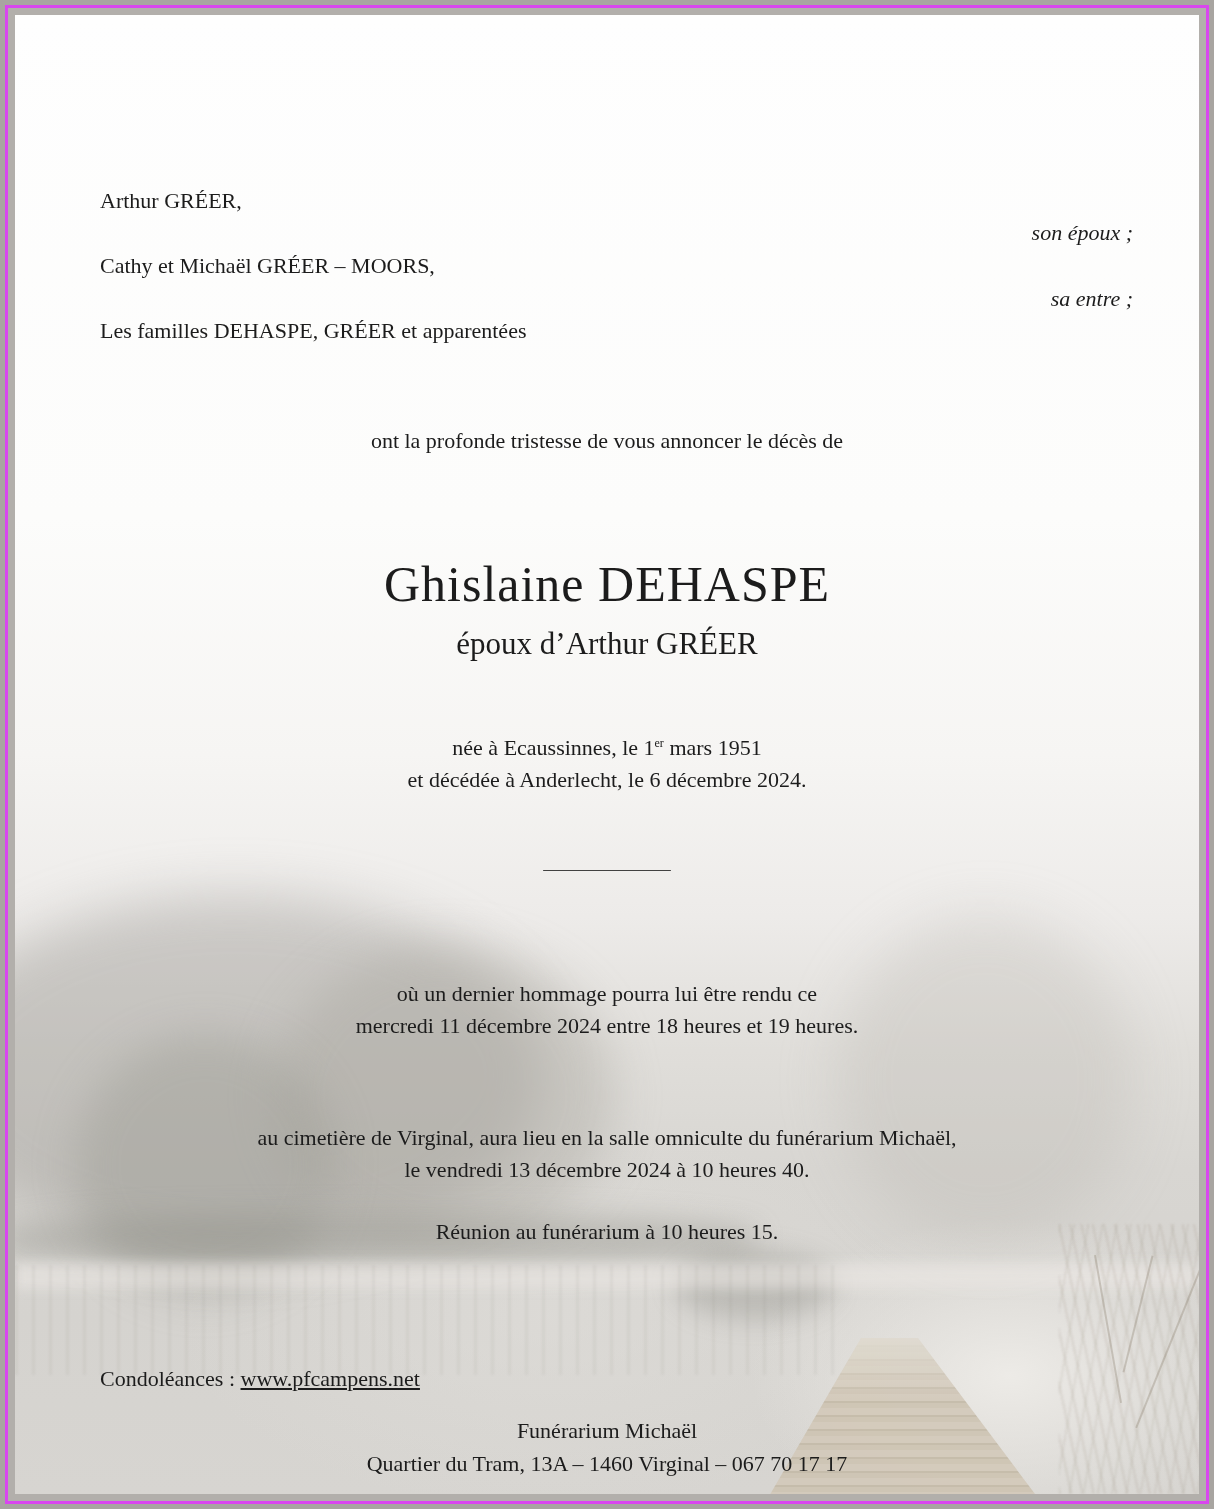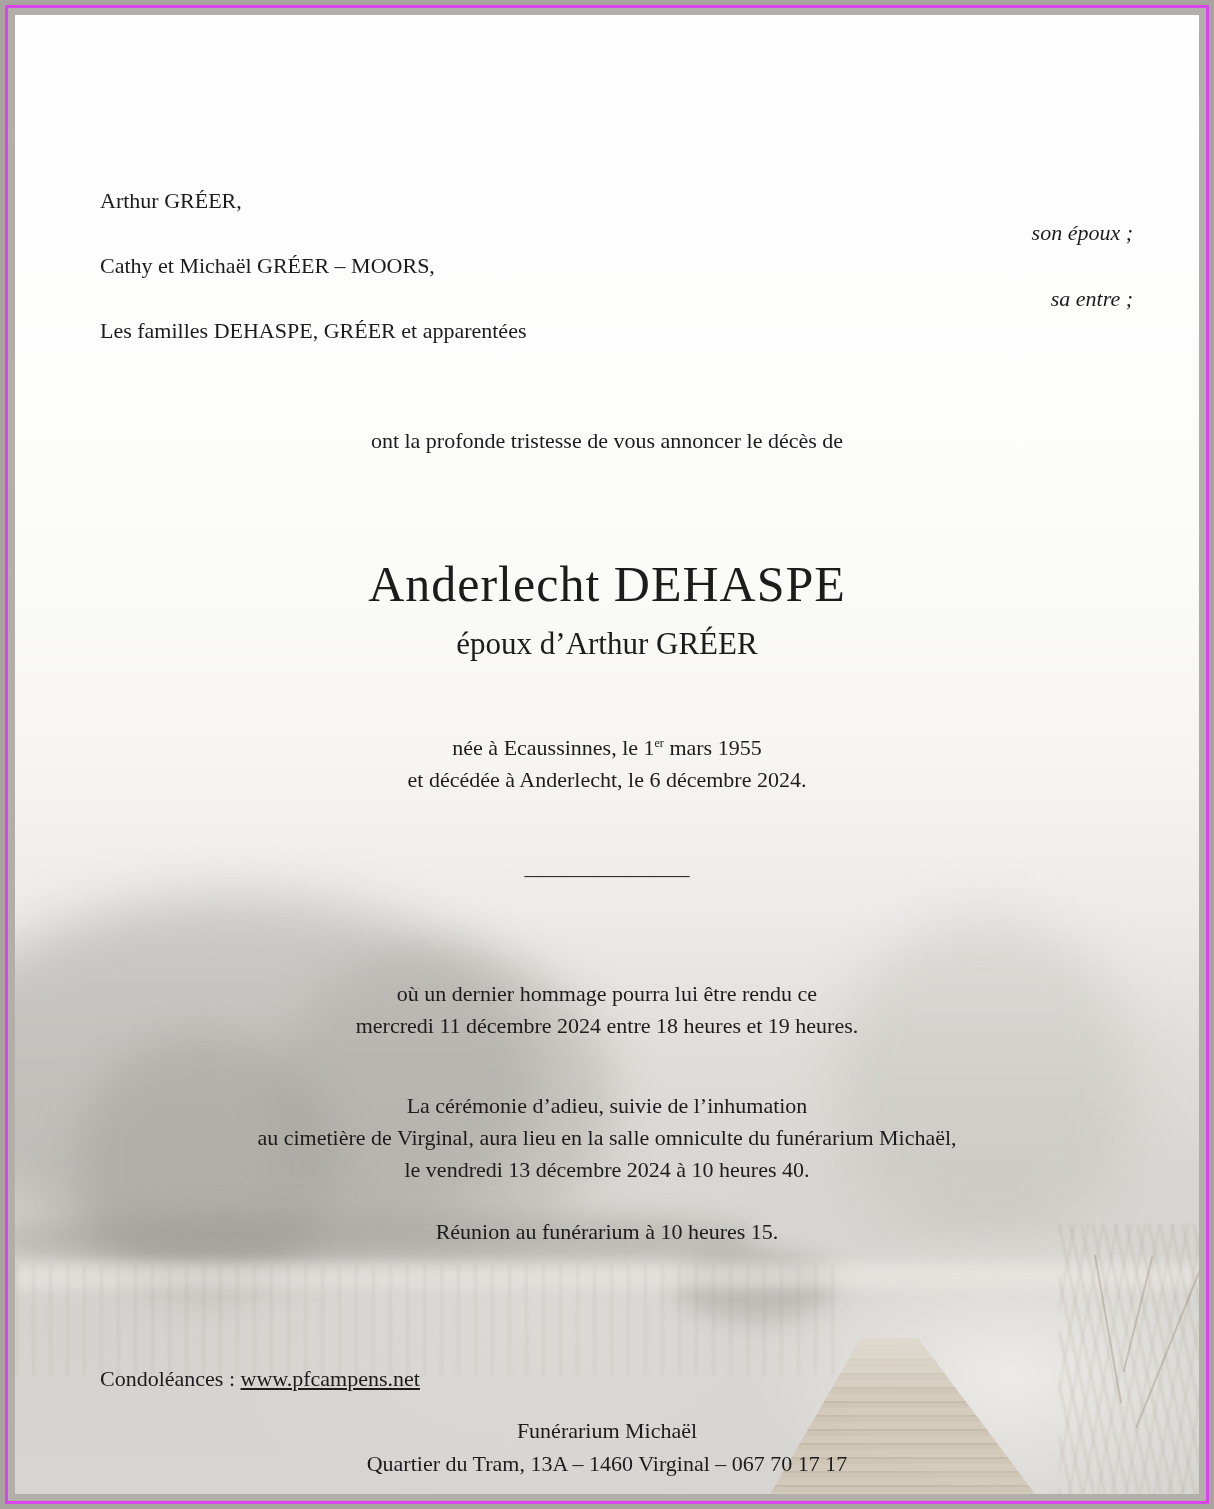--- a/index.html
+++ b/index.html
@@ -45,21 +45,21 @@
   
   .txt{position:absolute;white-space:nowrap;font-size:22px;line-height:1.25;}
   .center{left:0;right:0;text-align:center;}
   .leftcol{left:85px;}
   .rightcol{right:66px;font-style:italic;}
   .b{font-weight:normal;}
   .title{font-size:50px;letter-spacing:1px;}
   .subtitle{font-size:31px;}
   sup{font-size:12px;vertical-align:super;line-height:0;}
   .link{text-decoration:underline;color:#1c1c1c;cursor:pointer;}
-  .divider{letter-spacing:0;font-size:22px;}
+  .divider{letter-spacing:0;font-size:17px;}
 </style>
 </head>
 <body>
 
 <div class="frame-outer">
   <div class="frame-white">
     <div class="frame-inner">
       <div class="card">
 
         <div class="bg tree tree1"></div>
@@ -77,32 +77,31 @@
         <div class="bg reed-stroke rs3"></div>
 
         <div class="txt leftcol" style="top:172px">Arthur GRÉER,</div>
         <div class="txt rightcol" style="top:204px">son époux ;</div>
         <div class="txt leftcol" style="top:237px">Cathy et Michaël GRÉER – MOORS,</div>
         <div class="txt rightcol" style="top:270px">sa entre ;</div>
         <div class="txt leftcol" style="top:302px">Les familles DEHASPE, GRÉER et apparentées</div>
 
         <div class="txt center" style="top:412px">ont la profonde tristesse de vous annoncer le décès de</div>
 
-        <div class="txt center title" style="top:538px">Anderlecht DEHASPE</div>
+        <div class="txt center title" style="top:538px">Ghislaine DEHASPE</div>
         <div class="txt center subtitle" style="top:610px">époux d’Arthur GRÉER</div>
 
-        <div class="txt center" style="top:719px"><span>née à Ecaussinnes, le 1</span><sup>er</sup><span> mars 1955</span></div>
+        <div class="txt center" style="top:719px"><span>née à Ecaussinnes, le 1</span><sup>er</sup><span> mars 1951</span></div>
         <div class="txt center" style="top:751px">et décédée à Anderlecht, le 6 décembre 2024.</div>
 
         <div class="txt center divider" style="top:838px">_______________</div>
 
         <div class="txt center" style="top:965px">où un dernier hommage pourra lui être rendu ce</div>
         <div class="txt center b" style="top:997px">mercredi 11 décembre 2024 entre 18 heures et 19 heures.</div>
 
-        <div class="txt center" style="top:1077px">La cérémonie d’adieu, suivie de l’inhumation</div>
         <div class="txt center" style="top:1109px">au cimetière de Virginal, aura lieu en la salle omniculte du funérarium Michaël,</div>
         <div class="txt center b" style="top:1141px">le vendredi 13 décembre 2024 à 10 heures 40.</div>
 
         <div class="txt center b" style="top:1203px">Réunion au funérarium à 10 heures 15.</div>
 
         <div class="txt leftcol" style="top:1350px"><span>Condoléances : </span><a class="link">www.pfcampens.net</a></div>
 
         <div class="txt center b" style="top:1402px">Funérarium Michaël</div>
         <div class="txt center" style="top:1435px">Quartier du Tram, 13A – 1460 Virginal – 067 70 17 17</div>
 

